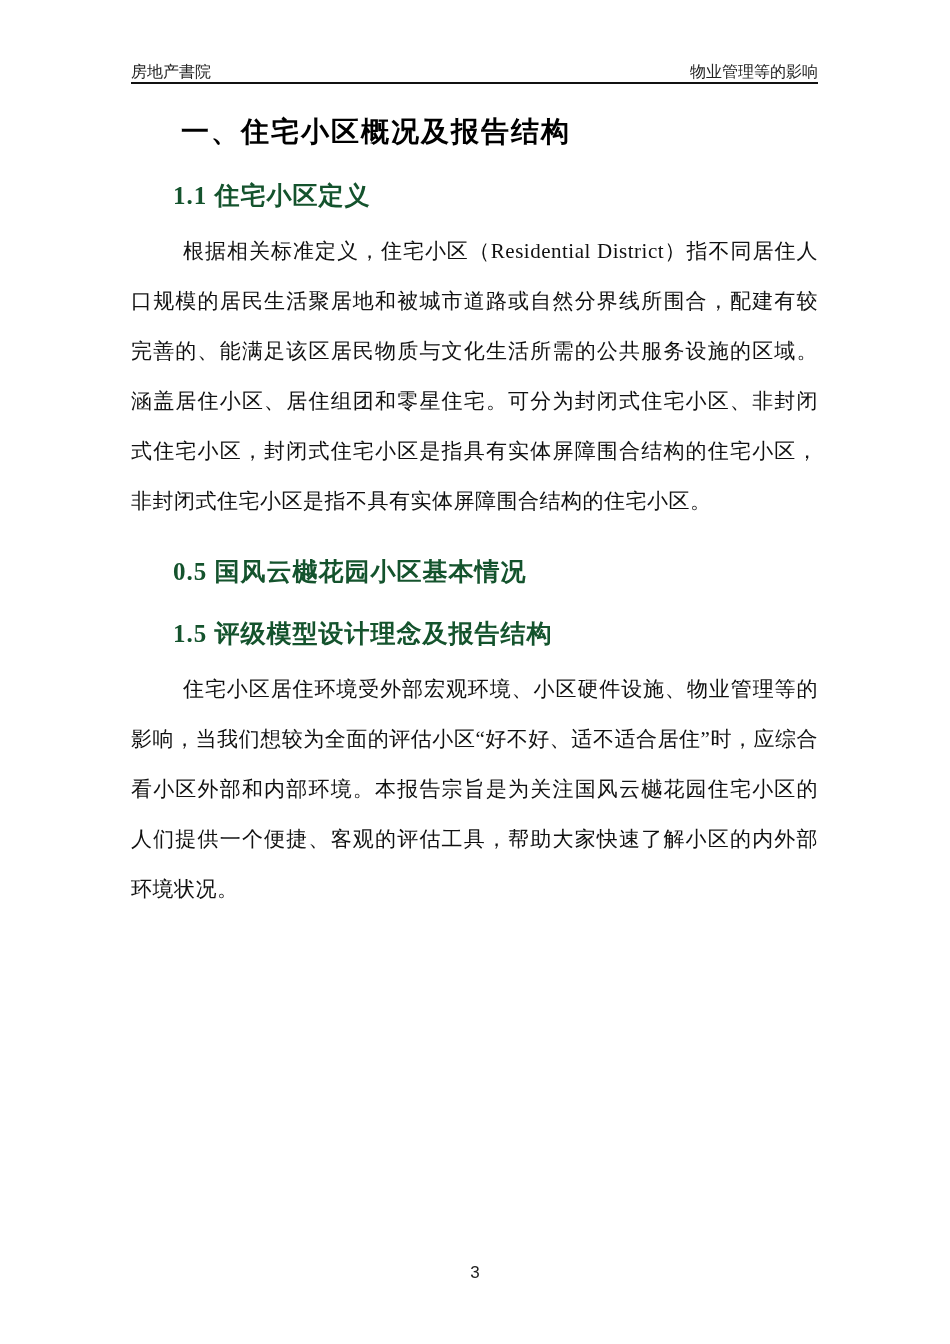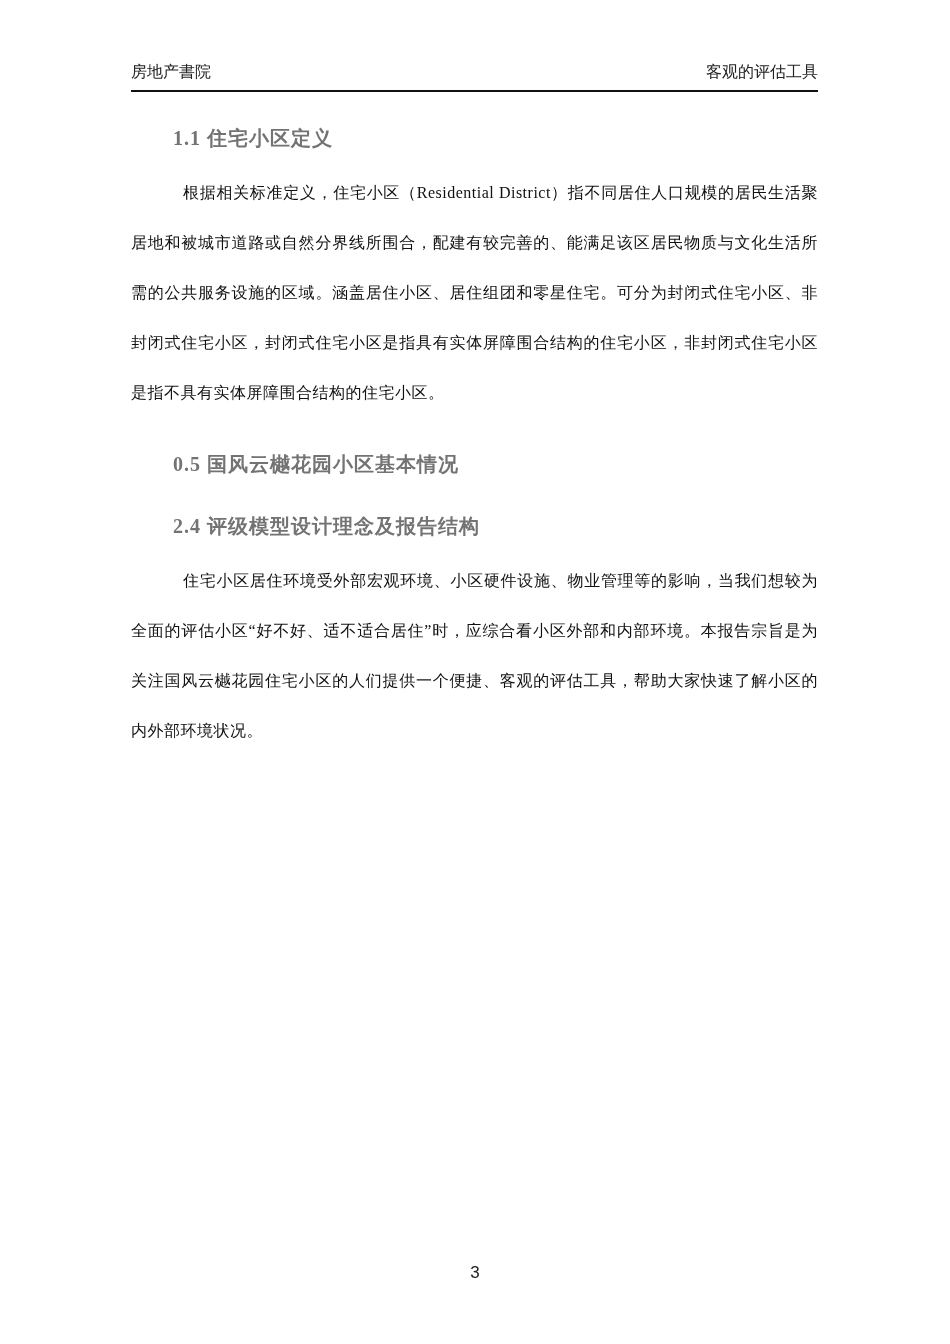--- a/index.html
+++ b/index.html
@@ -14,50 +14,49 @@
     background: #ffffff;
     overflow: hidden;
     color: #1a1a1a;
   }
   .page-header {
     margin: 62px 132px 0 131px;
     display: flex;
     justify-content: space-between;
     align-items: flex-end;
     border-bottom: 2px solid #111111;
-    padding-bottom: 8px;
     font-family: "Liberation Sans", "DejaVu Sans", sans-serif;
     font-size: 16px;
     line-height: 20px;
     color: #222222;
     gap: 12px;
   }
   .content {
     margin: 0 132px 0 131px;
     font-family: "Liberation Serif", "DejaVu Serif", serif;
   }
   .chapter-title {
     margin: 30px 0 0 50px;
     font-size: 28px;
     line-height: 36px;
     font-weight: bold;
     color: #000000;
     letter-spacing: 2px;
   }
   .section-heading {
     margin: 30px 0 0 42px;
-    font-size: 20px;
+    font-size: 25px;
     line-height: 32px;
     font-weight: bold;
-    color: #737373;
+    color: #14532d;
     letter-spacing: 1px;
   }
   .body-para {
     margin: 14px 0 0 0;
-    font-size: 16px;
+    font-size: 21px;
     line-height: 50px;
     text-align: justify;
     text-indent: 52px;
     letter-spacing: 0.5px;
     color: #111111;
   }
   .page-number {
     position: absolute;
     bottom: 61px;
     left: 0;
@@ -69,37 +68,38 @@
     color: #222222;
   }
 </style>
 </head>
 <body>
 
 <div class="page">
 
   <header class="page-header">
     <span>房地产書院</span>
-    <span>客观的评估工具</span>
+    <span>物业管理等的影响</span>
   </header>
 
   <main class="content">
 
+    <h1 class="chapter-title">一、住宅小区概况及报告结构</h1>
 
     <section>
       <h2 class="section-heading">1.1 住宅小区定义</h2>
       <p class="body-para">根据相关标准定义，住宅小区（Residential District）指不同居住人口规模的居民生活聚居地和被城市道路或自然分界线所围合，配建有较完善的、能满足该区居民物质与文化生活所需的公共服务设施的区域。涵盖居住小区、居住组团和零星住宅。可分为封闭式住宅小区、非封闭式住宅小区，封闭式住宅小区是指具有实体屏障围合结构的住宅小区，非封闭式住宅小区是指不具有实体屏障围合结构的住宅小区。</p>
     </section>
 
     <section>
       <h2 class="section-heading">0.5 国风云樾花园小区基本情况</h2>
     </section>
 
     <section>
-      <h2 class="section-heading">2.4 评级模型设计理念及报告结构</h2>
+      <h2 class="section-heading">1.5 评级模型设计理念及报告结构</h2>
       <p class="body-para">住宅小区居住环境受外部宏观环境、小区硬件设施、物业管理等的影响，当我们想较为全面的评估小区“好不好、适不适合居住”时，应综合看小区外部和内部环境。本报告宗旨是为关注国风云樾花园住宅小区的人们提供一个便捷、客观的评估工具，帮助大家快速了解小区的内外部环境状况。</p>
     </section>
 
   </main>
 
   <footer class="page-number">3</footer>
 
 </div>
 
 </body></html>

